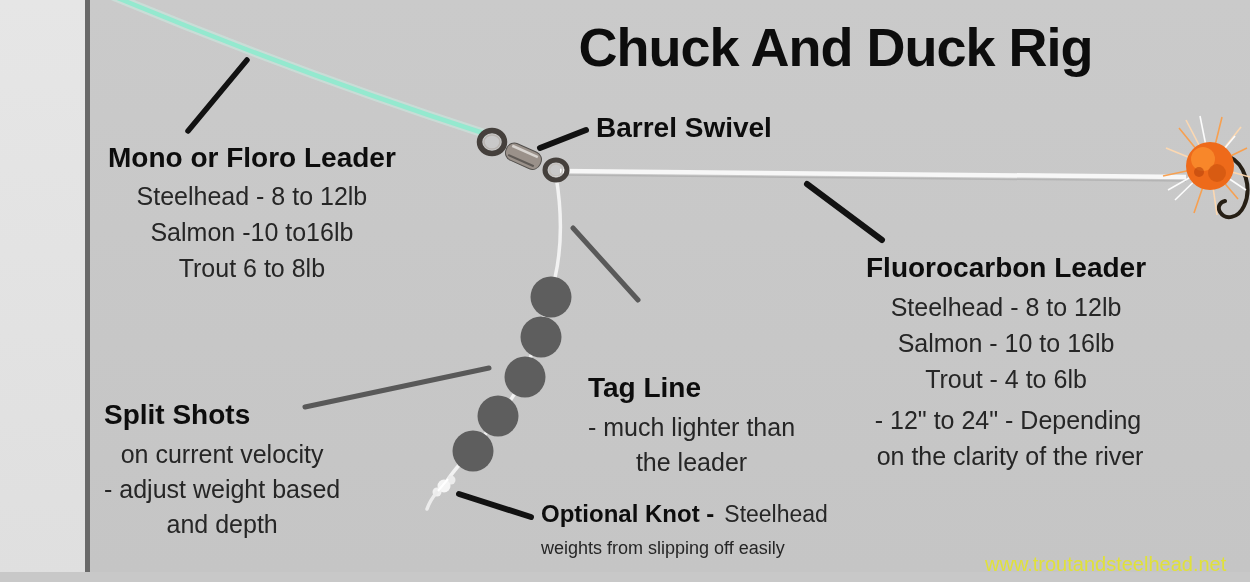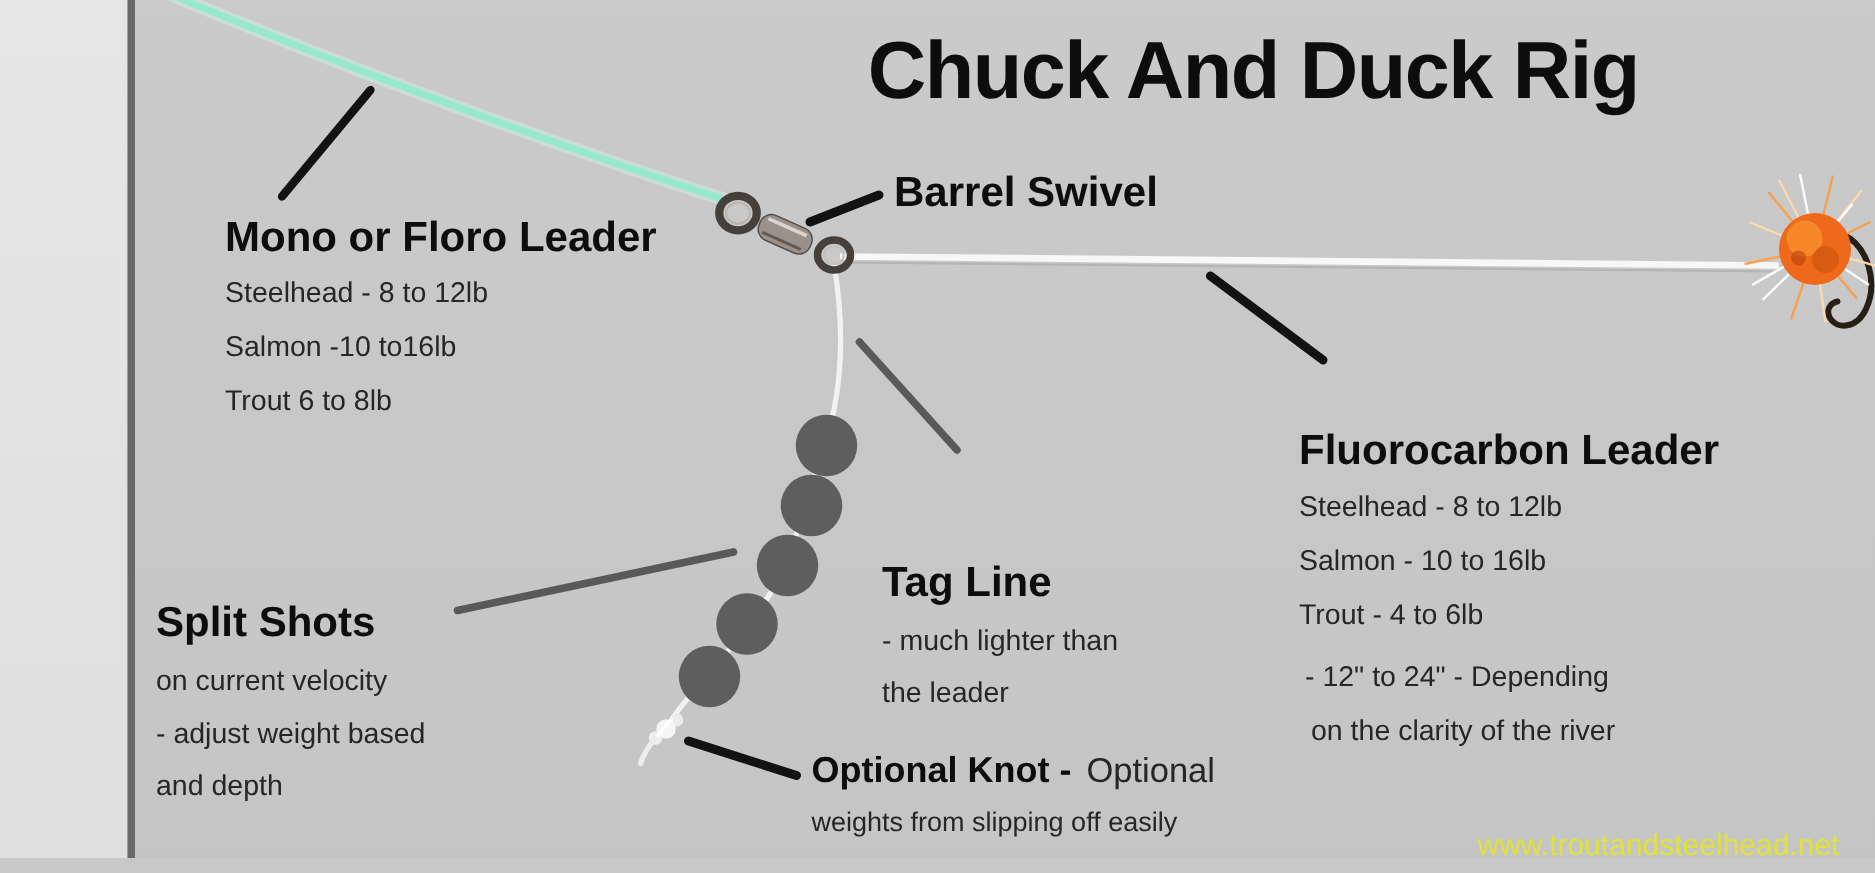--- a/index.html
+++ b/index.html
@@ -14,30 +14,30 @@
     border-right:5px solid #696969;
   }
   svg.rig{position:absolute;left:0;top:0;}
   .page-title{
     position:absolute;left:523px;top:16px;width:625px;margin:0;
     text-align:center;font-size:54px;font-weight:bold;color:#0d0d0d;
     letter-spacing:-1px;white-space:nowrap;
   }
   .label-block{position:absolute;color:#262626;}
   .lb-heading{font-size:28px;font-weight:bold;color:#0d0d0d;white-space:nowrap;}
-  .lb-line{font-size:19px;line-height:36px;white-space:nowrap;}
-  .mono-block{left:108px;top:138px;margin-left:42px;}
+  .lb-line{font-size:25px;line-height:36px;white-space:nowrap;text-align:center;}
+  .mono-block{left:108px;top:138px;}
   .mono-block .lb-heading{line-height:40px;}
   .mono-block .lb-note{margin-top:11px;padding-left:5px;}
   .barrel-label{left:596px;top:112px;}
   .tag-block{left:588px;top:318px;}
   .tag-block .lb-heading{line-height:44px;margin-top:48px;}
   .tag-block .lb-line{line-height:35px;}
   .fluoro-block{left:866px;top:247px;}
-  .fluoro-block .lb-heading{line-height:42px;margin-top:32px;}
+  .fluoro-block .lb-heading{line-height:42px;}
   .fluoro-block .lb-note1{padding-left:4px;margin-top:5px;}
   .fluoro-block .lb-note2{padding-left:8px;}
   .split-block{left:104px;top:392px;}
   .split-block .lb-heading{line-height:45px;}
   .split-block .lb-line{line-height:35px;}
   .knot-block{left:541px;top:500px;}
   .knot-line1{white-space:nowrap;}
   .knot-heading{font-size:24px;font-weight:bold;color:#0d0d0d;}
   .knot-suffix{font-size:23px;color:#262626;margin-left:10px;}
   .knot-line2{font-size:18px;color:#262626;margin-top:10px;white-space:nowrap;}
@@ -155,20 +155,20 @@
 
   <div class="label-block split-block">
     <div class="lb-heading">Split Shots</div>
     <div class="lb-line">on current velocity</div>
     <div class="lb-line">- adjust weight based</div>
     <div class="lb-line">and depth</div>
   </div>
 
   <div class="label-block knot-block">
     <div class="knot-line1">
-      <span class="knot-heading">Optional Knot -</span><span class="knot-suffix">Optional</span>
+      <span class="knot-heading">Optional Knot -</span><span class="knot-suffix">Steelhead</span>
     </div>
     <div class="knot-line2">weights from slipping off easily</div>
   </div>
 
   <div class="watermark">www.troutandsteelhead.net</div>
 
 </div>
 
 </body></html>

